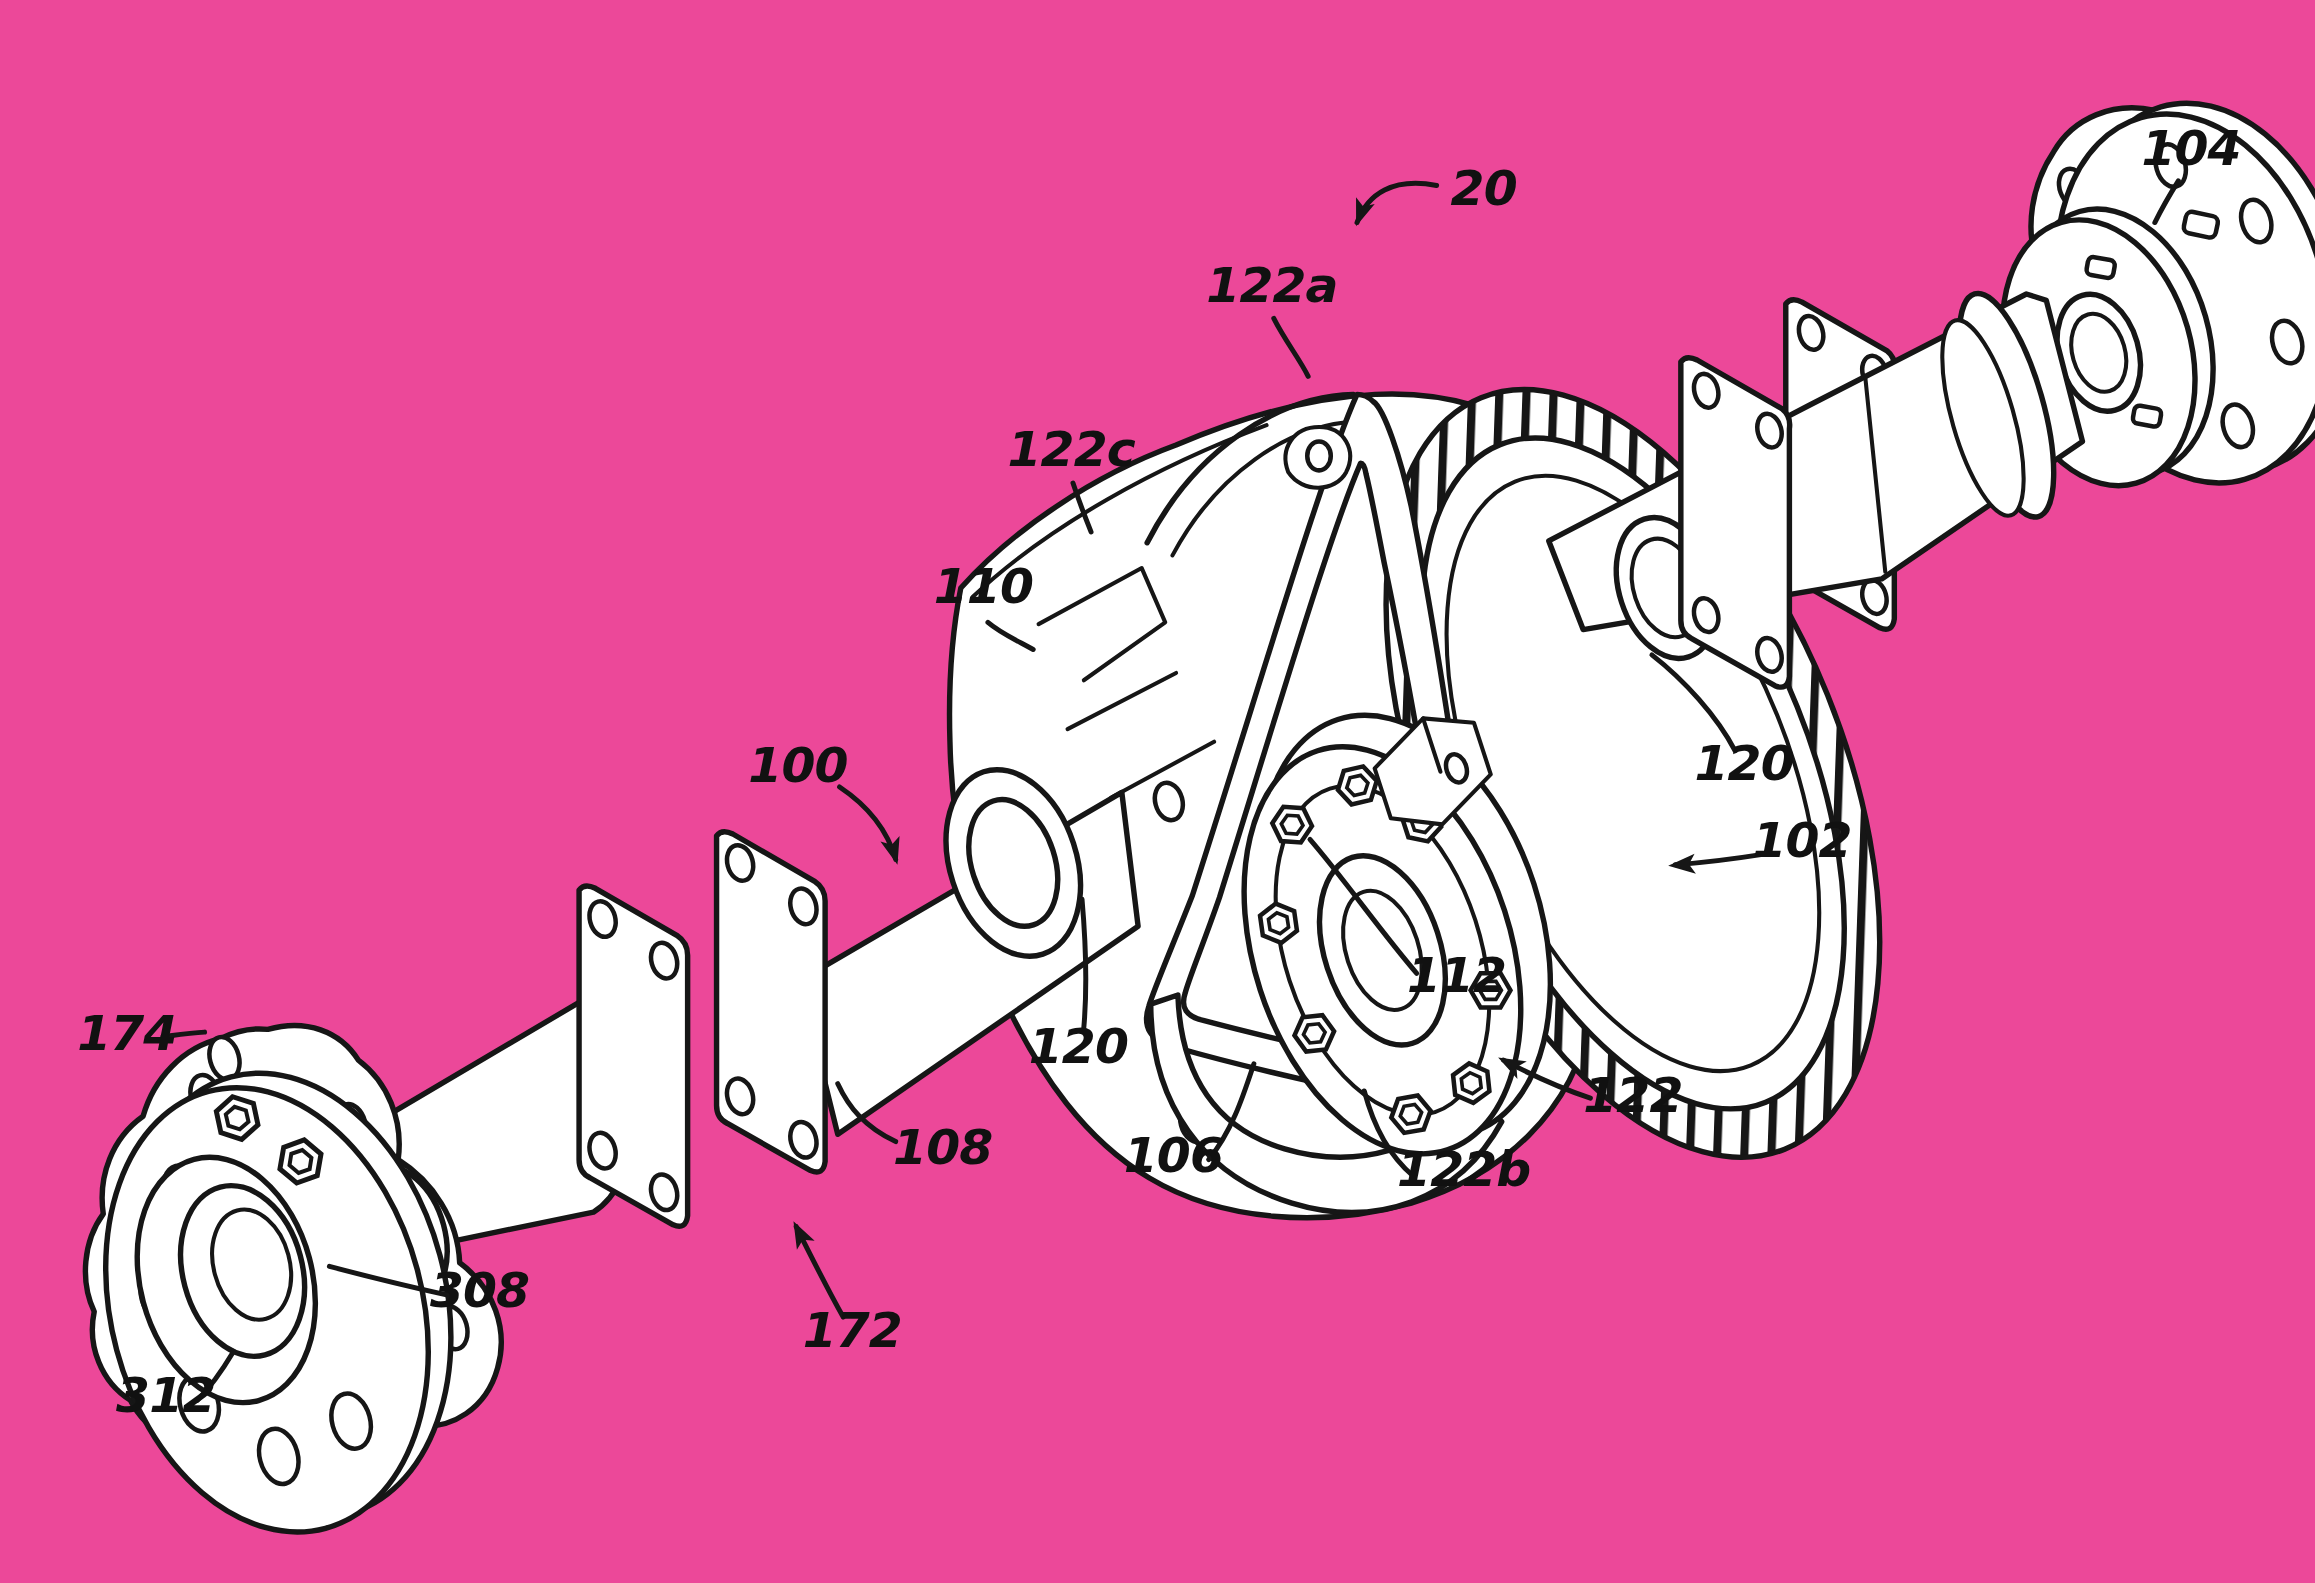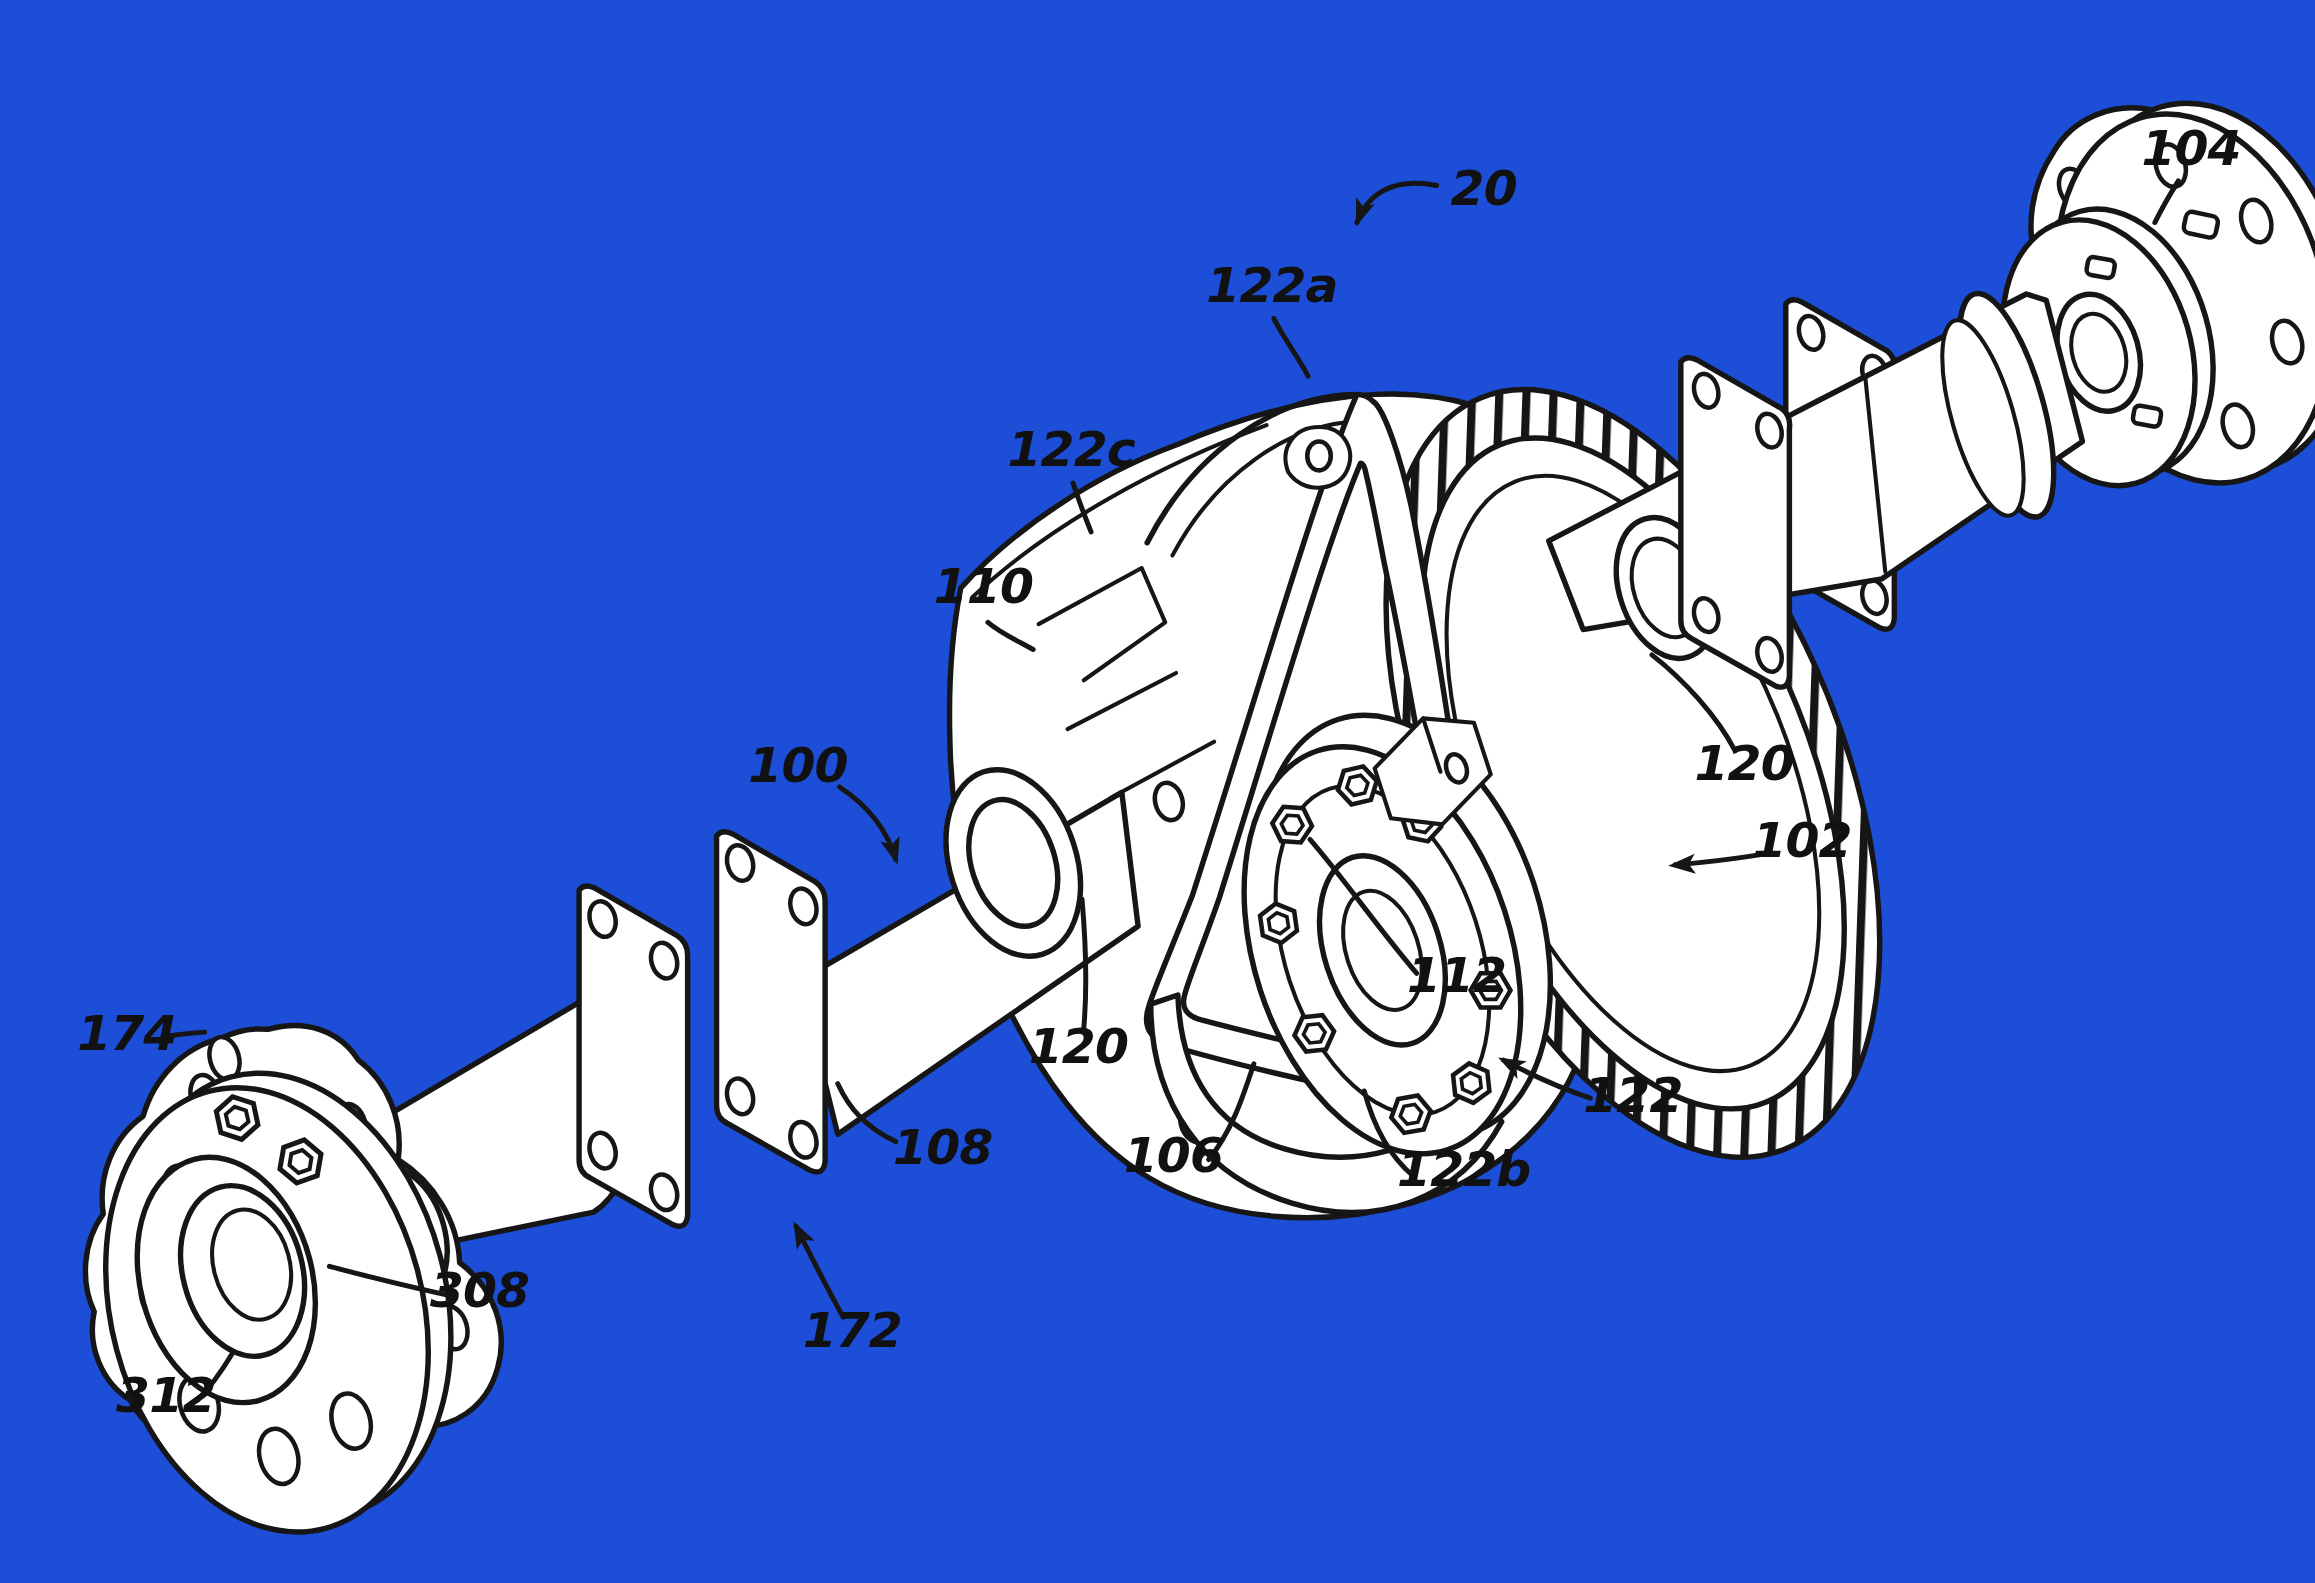--- a/index.html
+++ b/index.html
@@ -1,17 +1,17 @@
 <!DOCTYPE html>
 <html style="font-size:14.5px"><head>
 <meta charset="utf-8">
 <style>
   html,body{margin:0;padding:0;background:#ffffff;}
   .stage{
-    position:relative;width:2316px;height:1583px;background:#1d4ed8;overflow:hidden;
+    position:relative;width:2316px;height:1583px;background:#ec4899;overflow:hidden;
     font-family:"DejaVu Sans",sans-serif;
   }
   .stage svg{position:absolute;left:0;top:0;}
   .ln{fill:none;stroke:#161616;stroke-width:6;stroke-linecap:round;stroke-linejoin:round;}
   .lnthin{fill:none;stroke:#161616;stroke-width:4.5;stroke-linecap:round;stroke-linejoin:round;}
   .wh{fill:#ffffff;stroke:#161616;stroke-width:6;stroke-linecap:round;stroke-linejoin:round;}
   .whthin{fill:#ffffff;stroke:#161616;stroke-width:4.5;stroke-linecap:round;stroke-linejoin:round;}
   .hole{fill:#ffffff;stroke:#161616;stroke-width:5;}
   .leader{fill:none;stroke:#161616;stroke-width:5.5;stroke-linecap:round;}
   .ahead{fill:#161616;stroke:none;}

